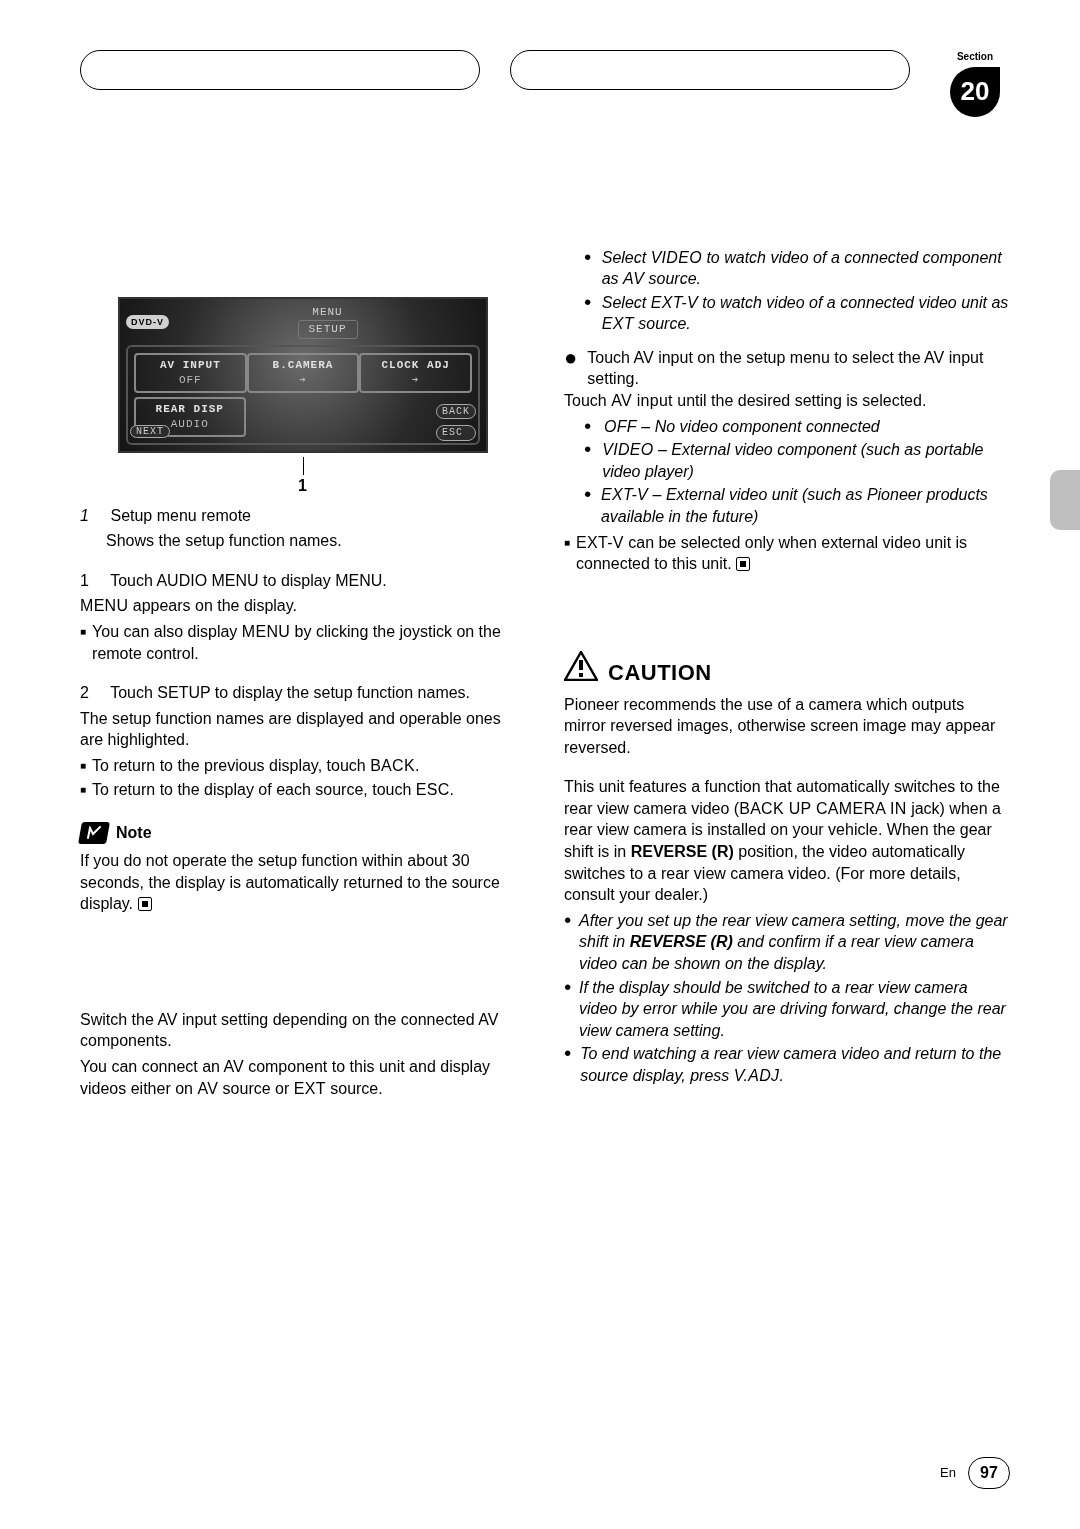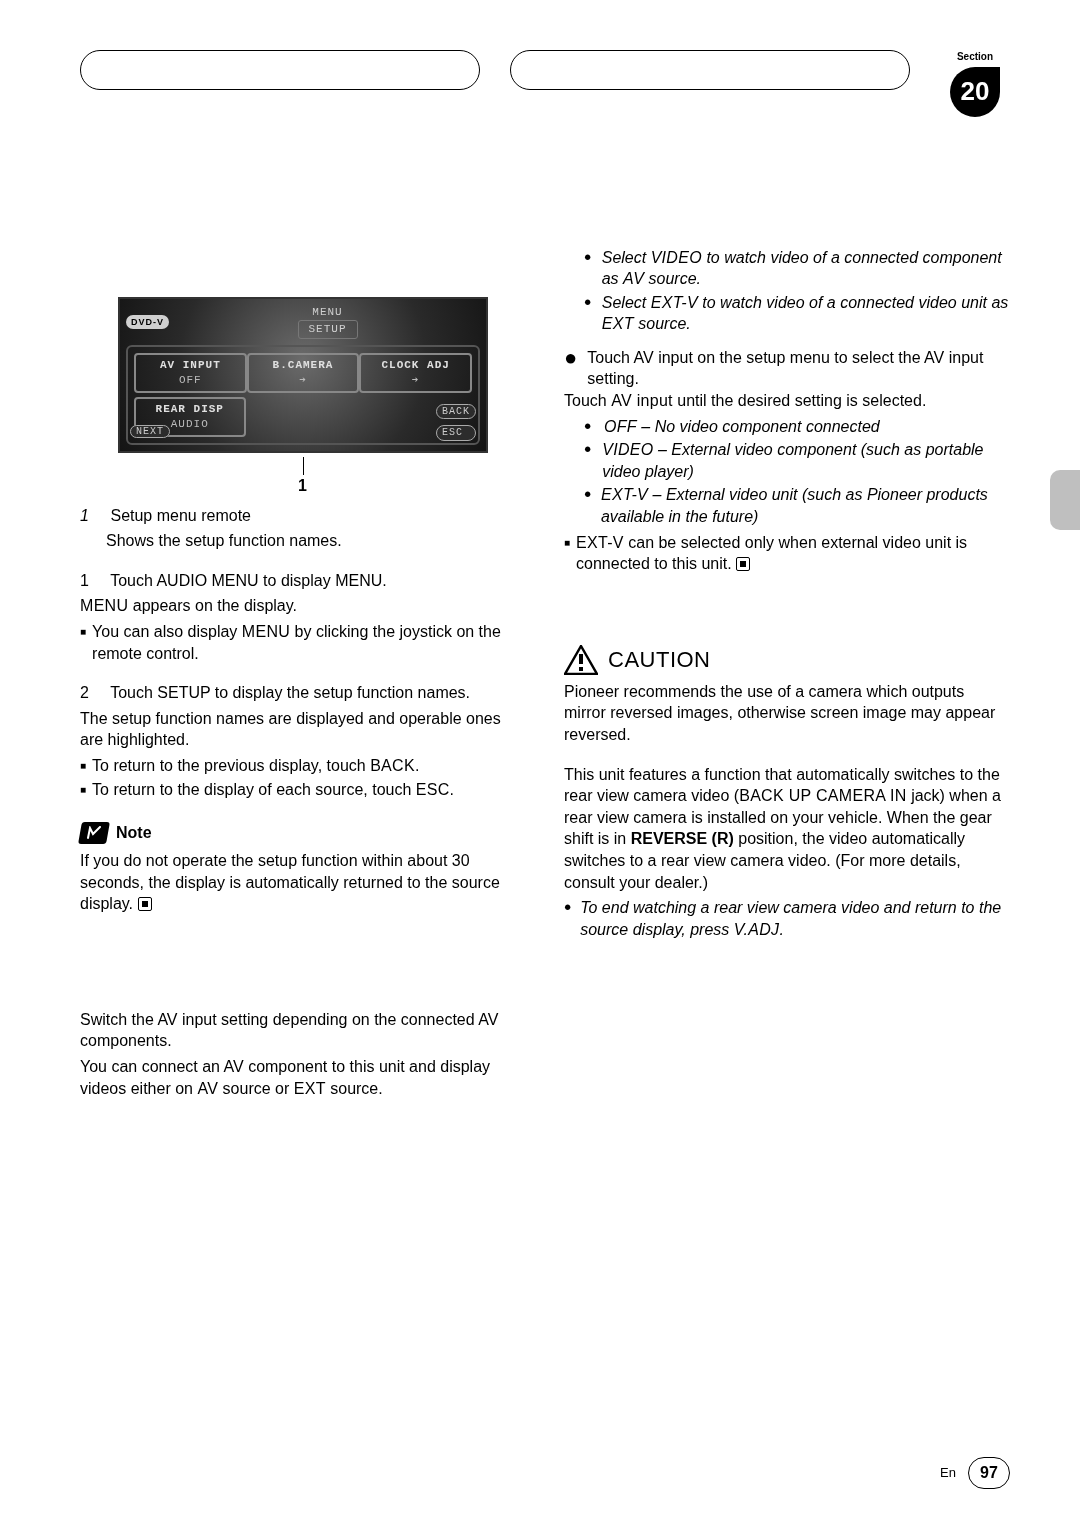--- a/index.html
+++ b/index.html
@@ -186,21 +186,21 @@
 
   .action-row { display: flex; gap: 10px; margin-top: 12px;}
   .big-bullet { font-size: 22px; line-height: 1;}
 
   .caution-row {
     display: flex; align-items: center; gap: 10px;
     margin-top: 70px;
     margin-bottom: 6px;
   }
   .caution-icon svg { display: block; }
-  .caution-label { font-size: 22px; font-weight: 400; letter-spacing: 0.5px;}
+  .caution-label { font-size: 22px; font-weight: 700; letter-spacing: 0.5px; margin-top: 13px;}
 
   .footer {
     margin-top: auto;
     display: flex;
     justify-content: flex-end;
     align-items: center;
     gap: 12px;
     padding-top: 20px;
   }
   .lang { font-size: 13px; }
@@ -367,20 +367,26 @@
         </span>
         <span class="caution-label">CAUTION</span>
       </div>
       <p style="font-weight:normal;">Pioneer recommends the use of a camera which outputs mirror reversed images, otherwise screen image may appear reversed.</p>
 
       <p style="margin-top:18px;">
         <span>This unit features a function that automatically switches to the rear view camera video (</span><span class="ui-label">BACK UP CAMERA IN</span><span> jack) when a rear view camera is installed on your vehicle. When the gear shift is in </span><b>REVERSE (R)</b><span> position, the video automatically switches to a rear view camera video. (For more details, consult your dealer.)</span>
       </p>
       <ul class="dots">
         <li>
+            <span><span>After you set up the rear view camera setting, move the gear shift in </span><b>REVERSE (R)</b><span> and confirm if a rear view camera video can be shown on the display.</span></span>
+          </li>
+        <li>
+            <span>If the display should be switched to a rear view camera video by error while you are driving forward, change the rear view camera setting.</span>
+          </li>
+        <li>
             <span><span>To end watching a rear view camera video and return to the source display, press </span><span class="ui-label">V.ADJ</span><span>.</span></span>
           </li>
       </ul>
     </div>
   </div>
 
   <div class="footer">
     <span class="lang">En</span>
     <span class="page-circle">97</span>
   </div>

